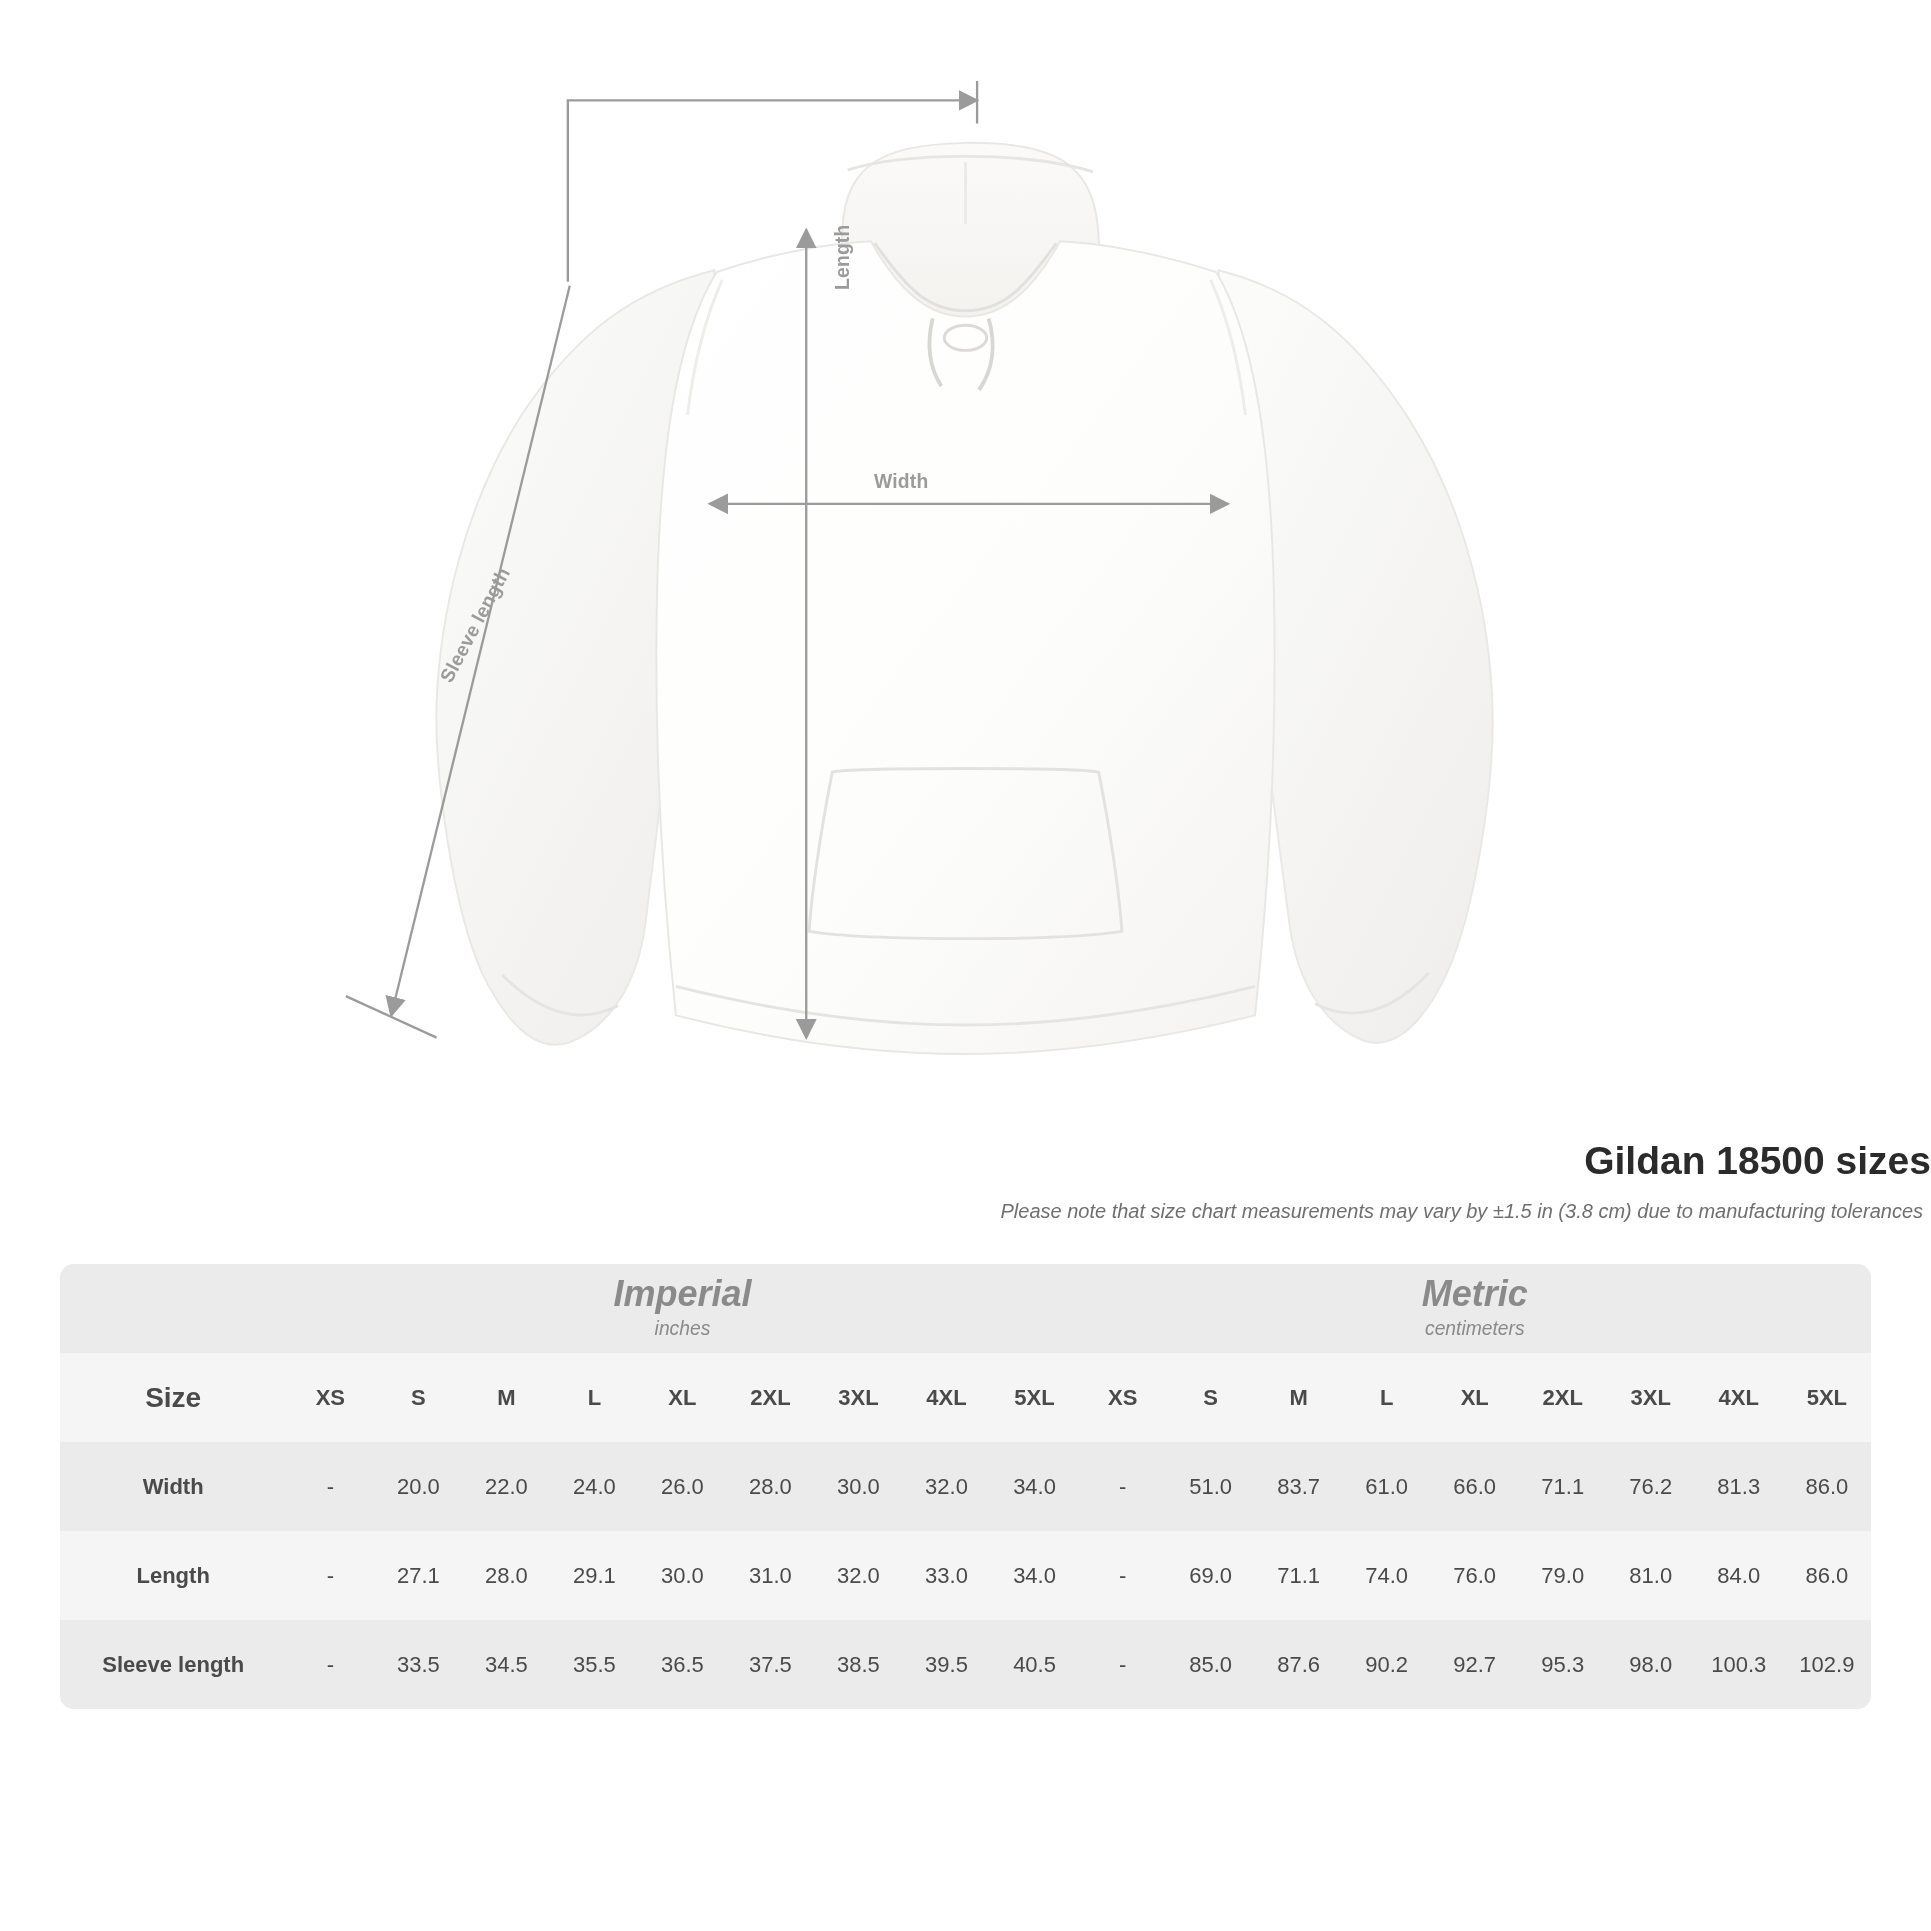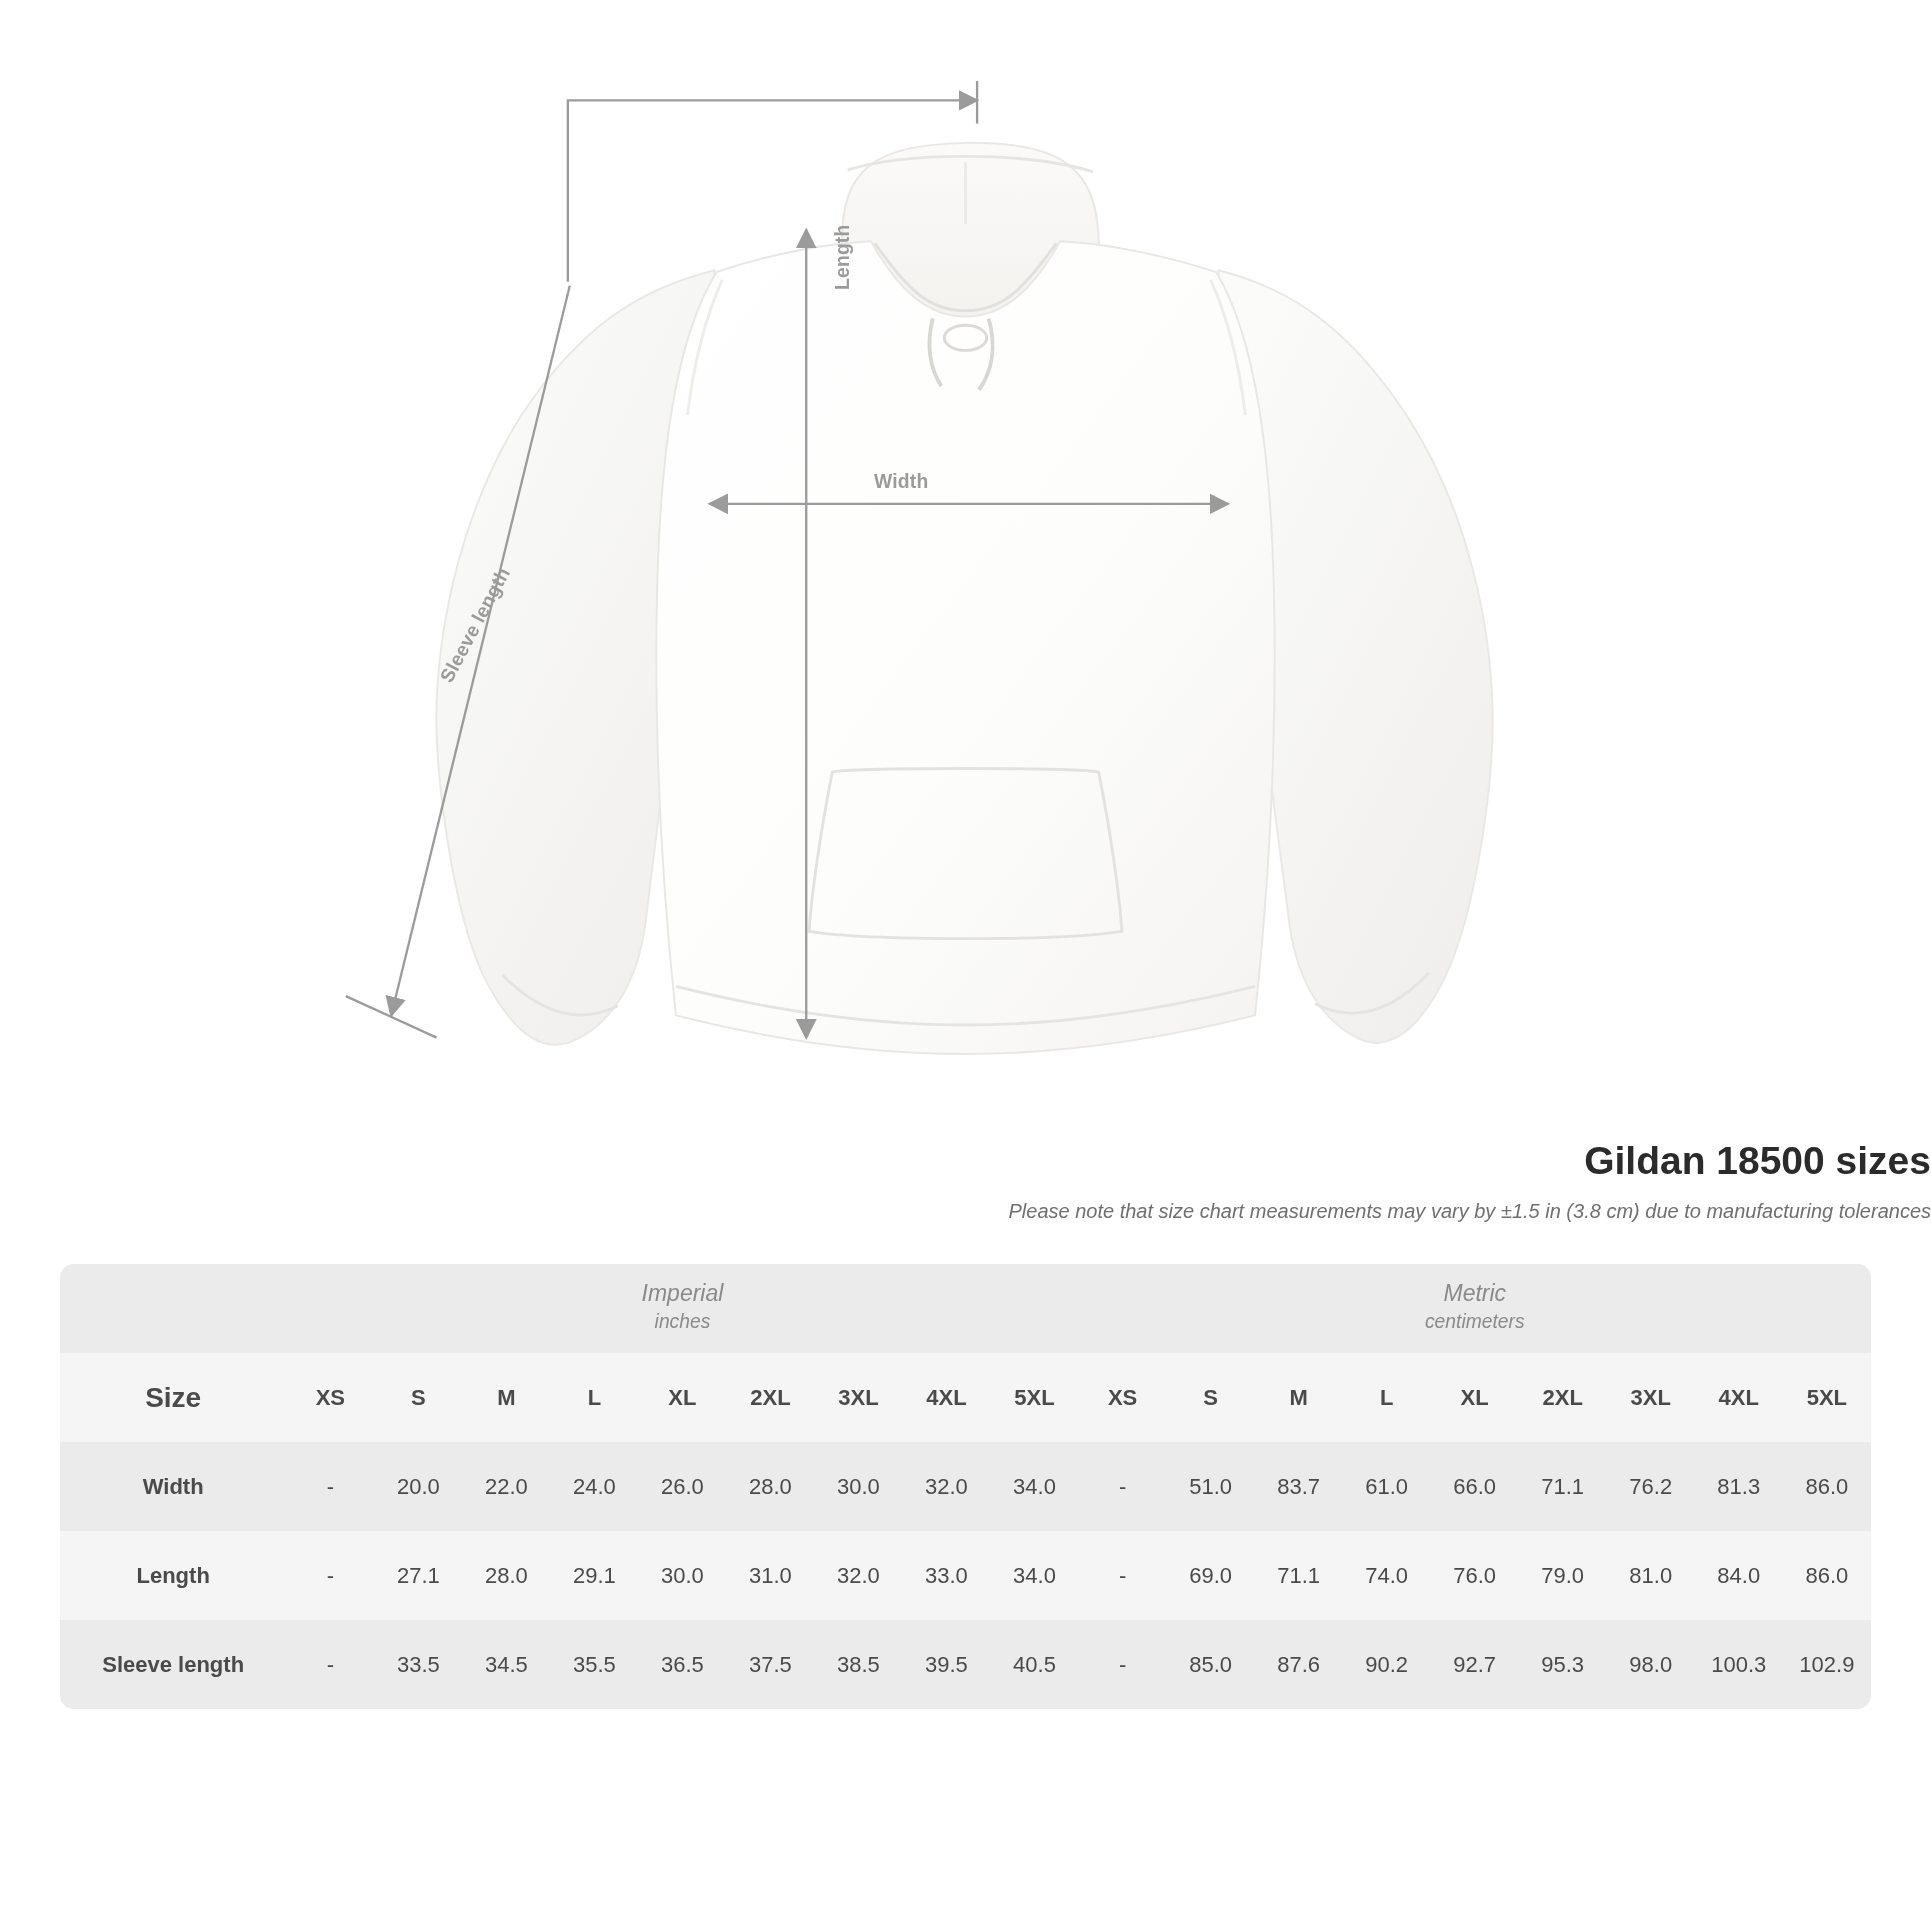--- a/index.html
+++ b/index.html
@@ -50,21 +50,21 @@
   .chart-title {
     font-size: 39px;
     font-weight: bold;
     color: #2b2b2b;
     margin: 0 0 17.4px 0;
   }
   .chart-note {
     font-size: 20px;
     font-style: italic;
     color: #6f6f6f;
-    margin: 0;
+    margin: 8px;
   }
 
   
   .table-wrap {
     margin: 41px 60px 0 60px;
     border-radius: 13.5px;
     overflow: hidden;
   }
   table.size-table {
     width: 100%;
@@ -80,23 +80,23 @@
     height: 89px;
     border: 0;
   }
   
   .unit-row td {
     background: #ebebeb;
     height: 127px;
     padding-top: 5.8px;
   }
   .unit-name {
-    font-size: 23px;
+    font-size: 36px;
     font-style: italic;
-    font-weight: normal;
+    font-weight: bold;
     color: #8a8a8a;
     line-height: 1.15;
   }
   .unit-sub {
     font-size: 19.3px;
     font-style: italic;
     color: #8a8a8a;
     line-height: 1.6;
   }
   .hdr-row td {

